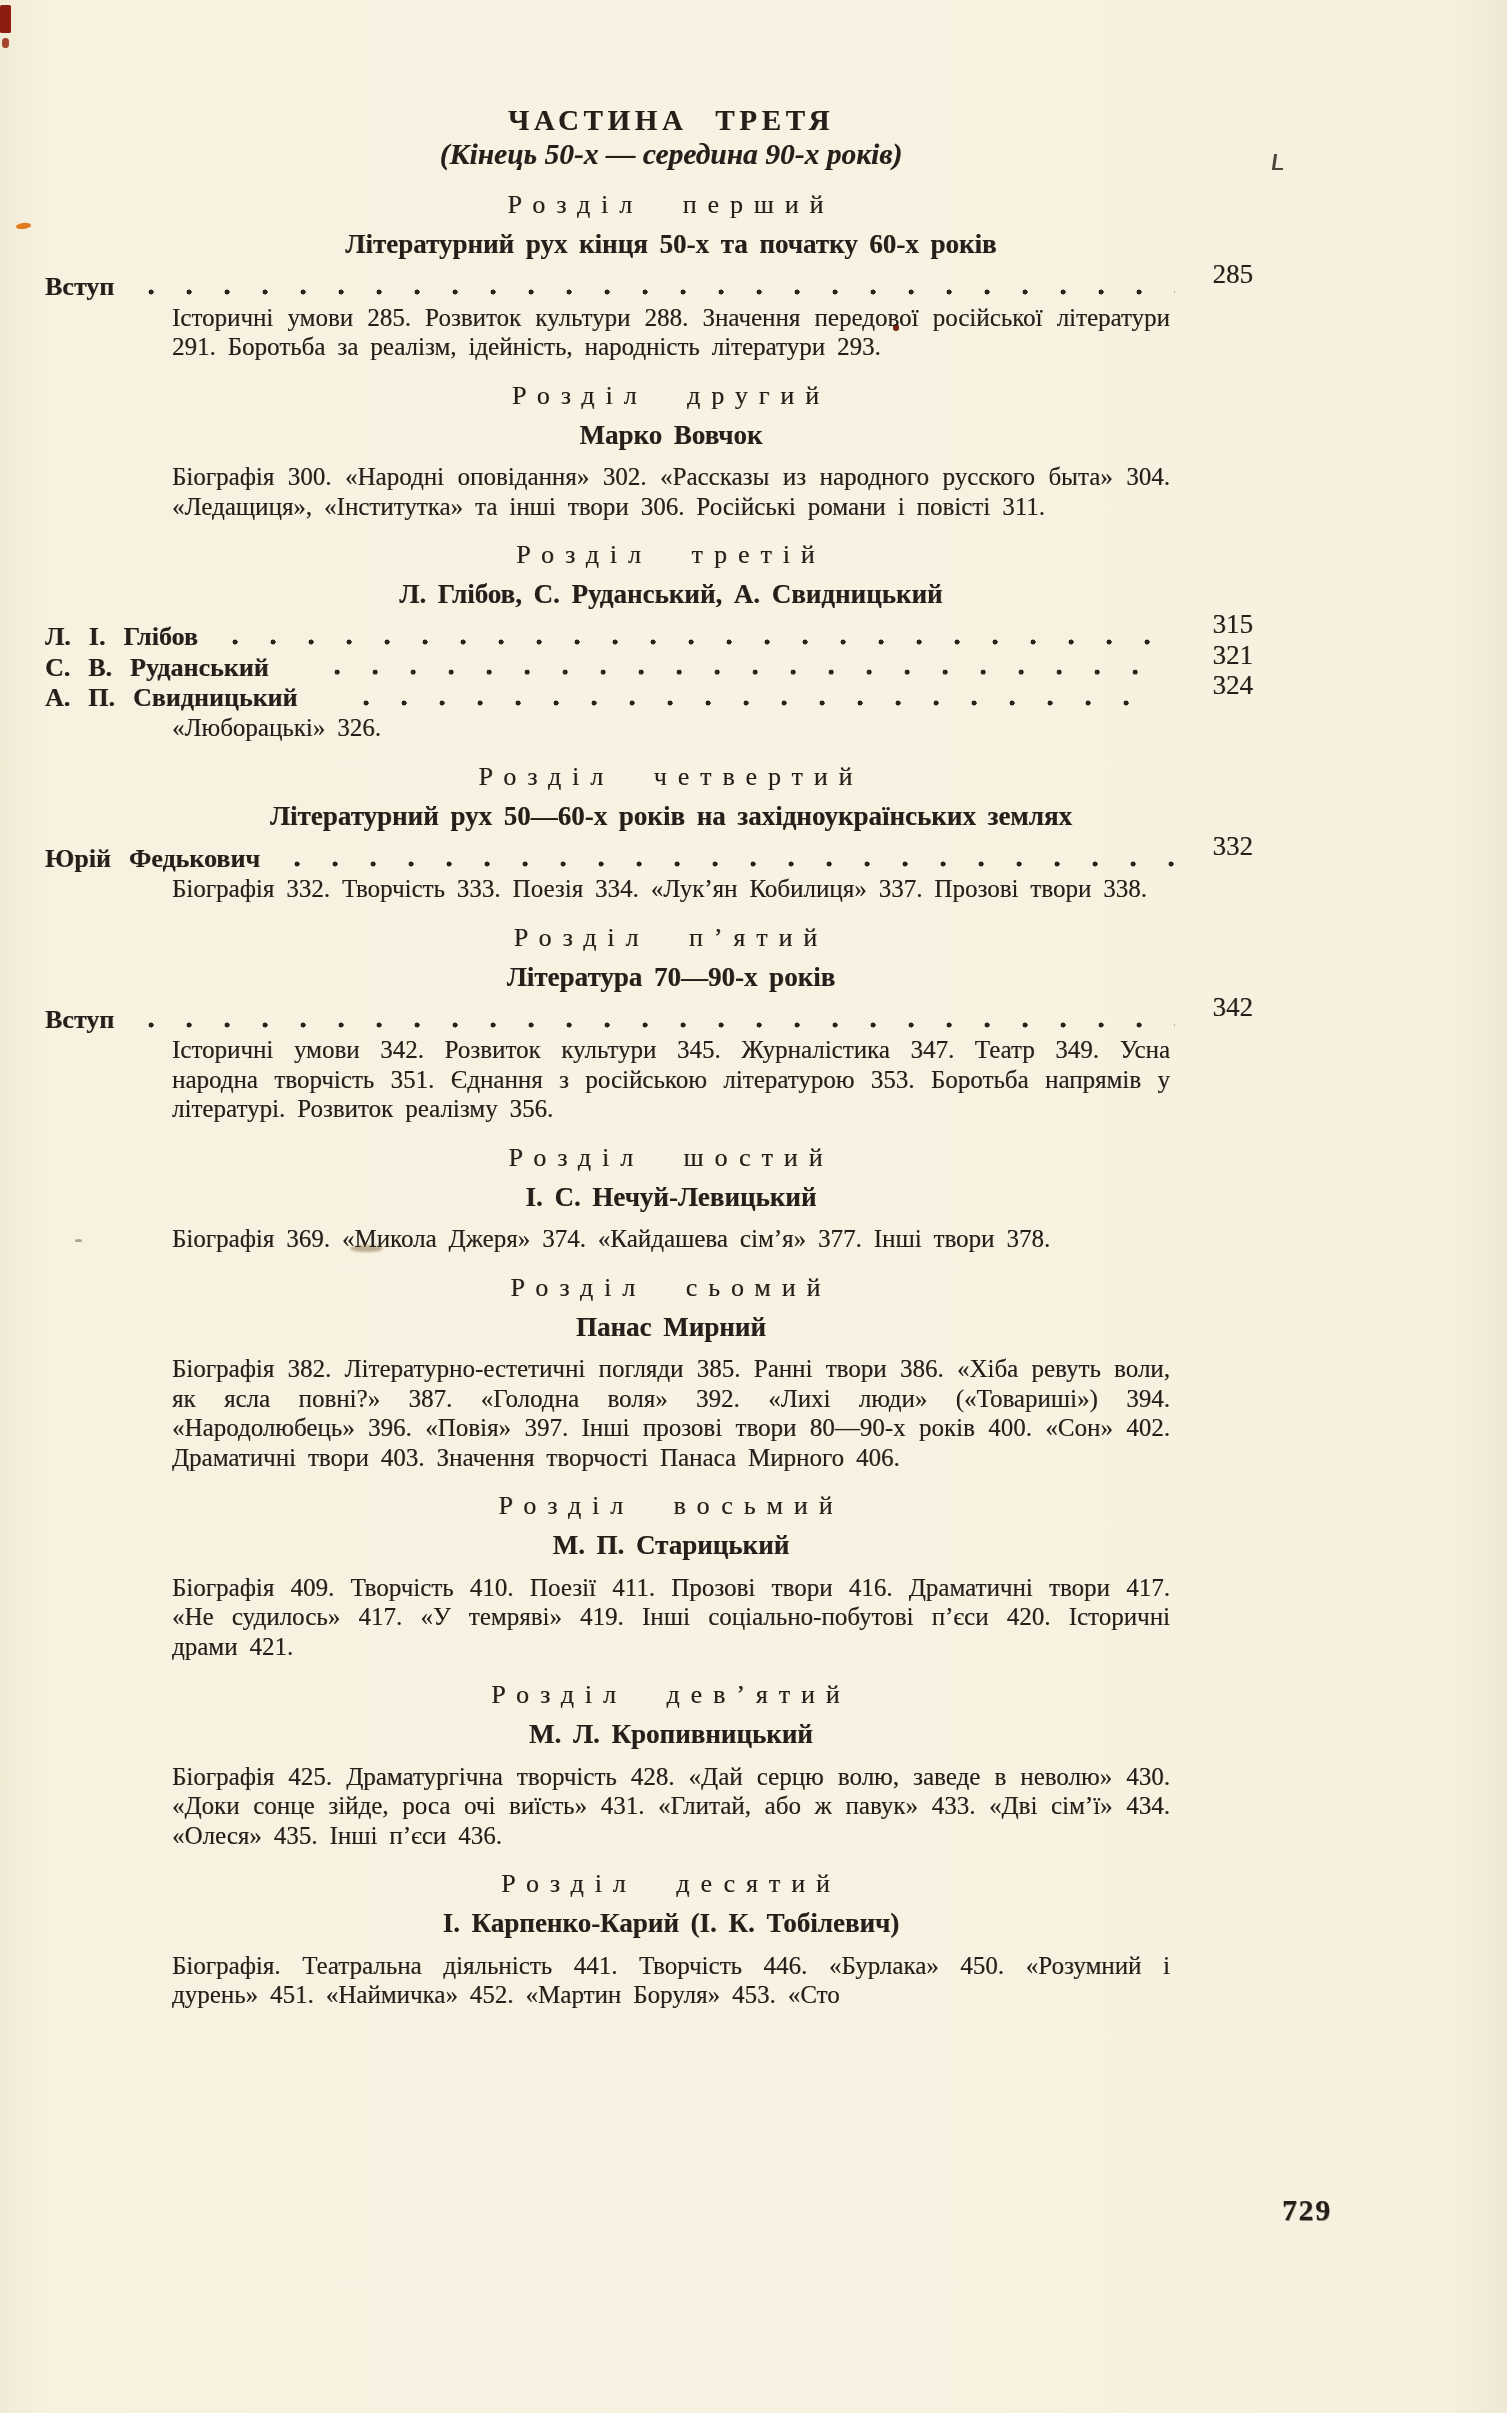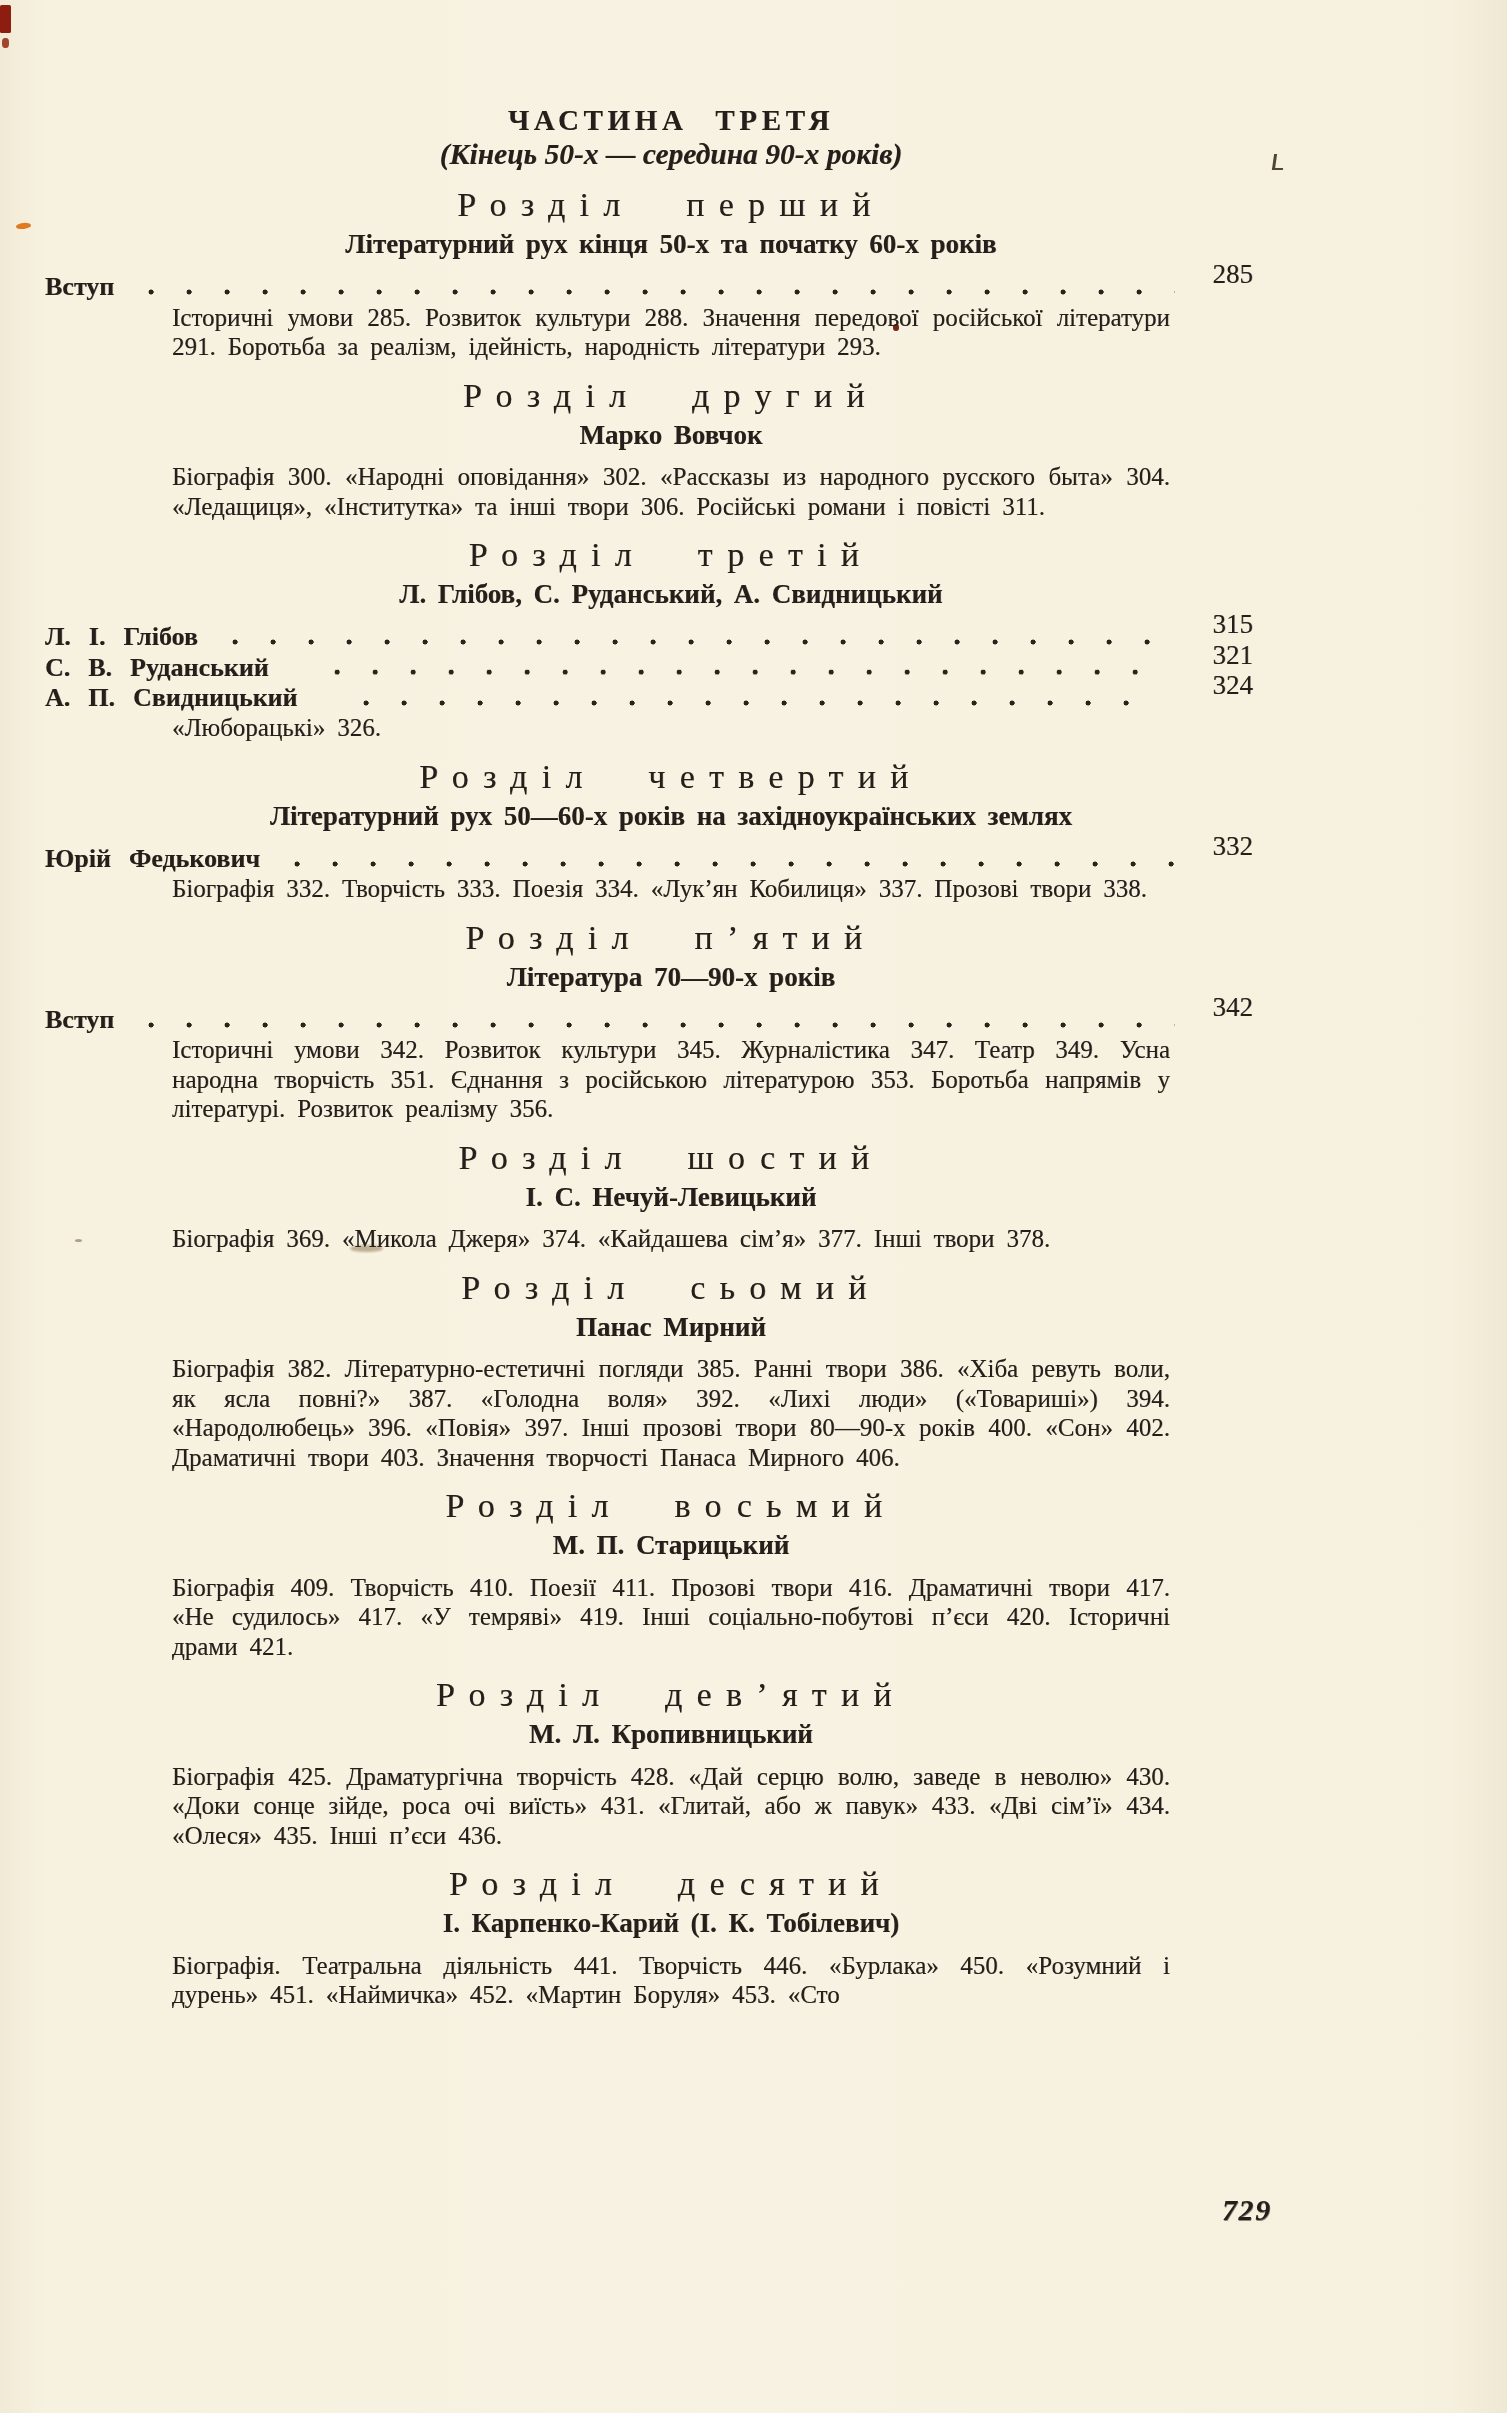--- a/index.html
+++ b/index.html
@@ -30,21 +30,21 @@
   .subtitle {
     text-align: center;
     font-style: italic; font-weight: bold;
     font-size: 29.5px; line-height: 34px;
   }
   .subtitle.first { margin-top: 31px; }
 
   .chapter {
     margin-top: 18px;
     text-align: center;
-    font-size: 34px; line-height: 31px;
+    font-size: 26px; line-height: 31px;
     letter-spacing: 0.42em; word-spacing: 0.85em;
   }
   .title {
     margin-top: 9px;
     text-align: center;
     font-weight: bold;
     font-size: 27px; line-height: 31px;
     word-spacing: 4.9px;
   }
 
@@ -73,22 +73,22 @@
   }
   .entry-page {
     font-weight: normal; font-size: 27px;
     min-width: 65px; text-align: right;
     transform: translateY(-12.3px);
     white-space: nowrap;
   }
 
   .folio {
     position: absolute;
-    left: 1222px; top: 2193px;
-    font-size: 30px; font-weight: bold; font-style: italic;
+    left: 1282px; top: 2193px;
+    font-size: 30px; font-weight: bold; 
     letter-spacing: 1.6px;
     text-shadow: 0.5px 0.5px 0 rgba(40,32,24,0.5);
   }
 
   
   .speck { position: absolute; }
   .corner-mark-1 { left: 0; top: 4.9px; width: 10.6px; height: 28px; background: #8d1d10; border-radius: 1.6px; }
   .corner-mark-2 { left: 1.6px; top: 38px; width: 7.4px; height: 9.8px; background: #a3442c; border-radius: 40%; }
   .orange-fleck { left: 16.4px; top: 223px; width: 14.7px; height: 5.7px; background: #df7a1f; border-radius: 50%; transform: rotate(-6deg); }
   .ink-mark { left: 1273px; top: 154px; width: 8.2px; height: 14px; border-left: 3.3px solid #3c342a; border-bottom: 2.5px solid #3c342a; transform: skewX(-8deg); opacity: 0.9; }

